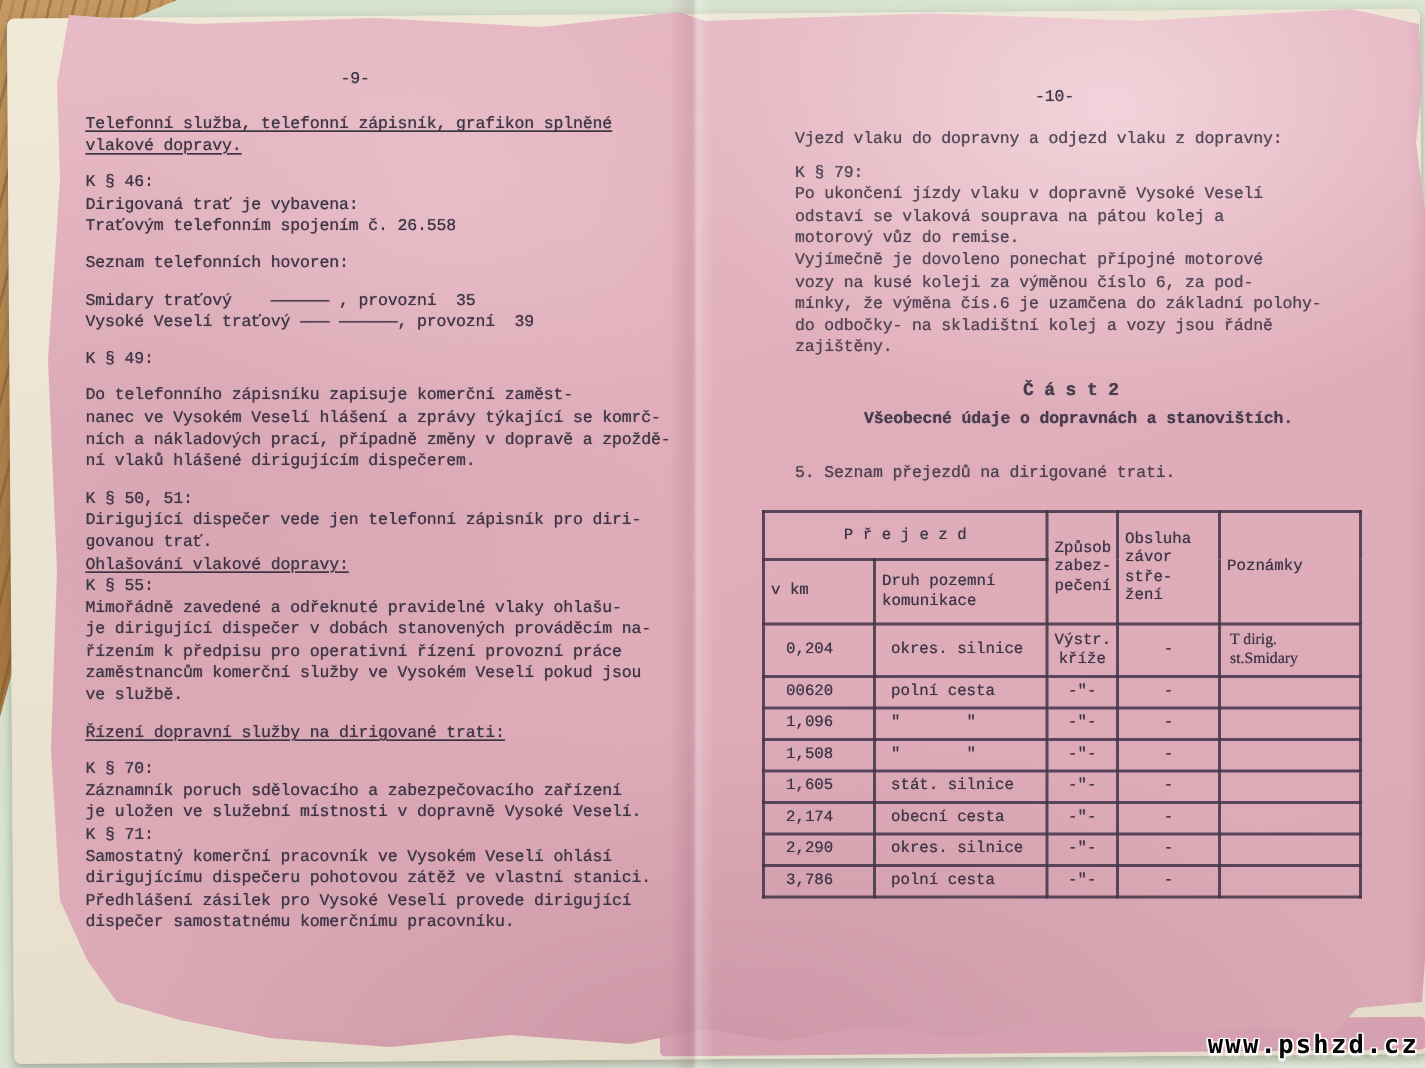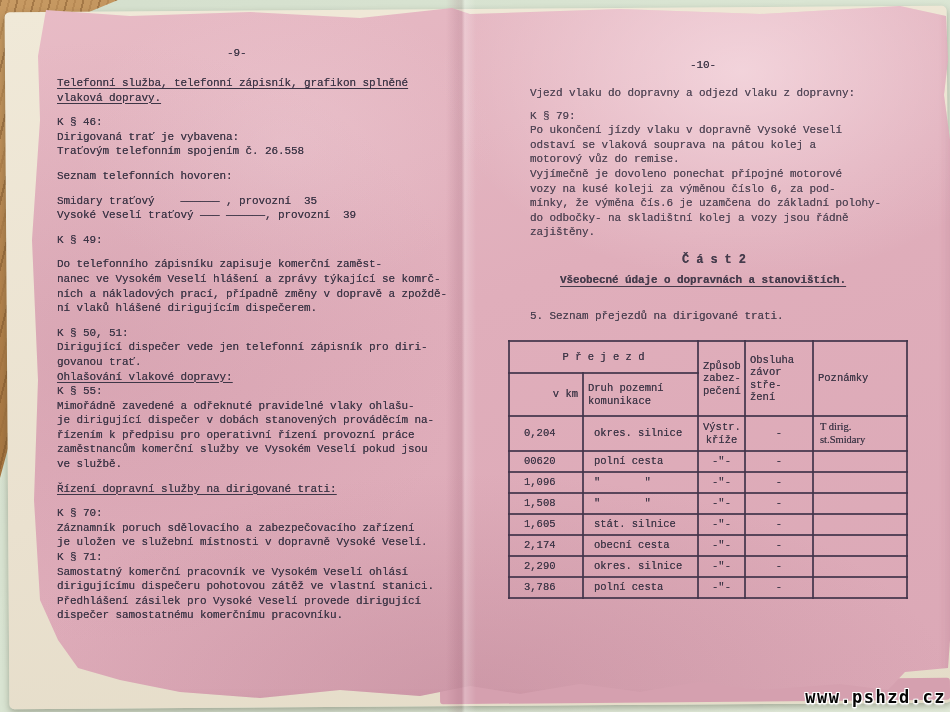--- a/index.html
+++ b/index.html
@@ -53,32 +53,32 @@
   .right-col{left:530px;top:58px;width:414px;}
   .pn{height:14px;line-height:14px;}
   .left-col .pn{padding-left:170px;}
   .right-col .pn{padding-left:160px;}
   .pn-gap-l{height:16px;} .pn-gap-r{height:14px;}
   .tline{line-height:14.6px;white-space:pre;}
   .underline{text-decoration:underline;text-decoration-thickness:1.2px;text-underline-offset:2px;}
   .gap{width:100%;}
   .right-col .tline{opacity:.88;}
   .part-title{margin-left:152px;margin-top:12px;line-height:16px;font-size:12px;font-weight:bold;opacity:.95;}
-  .part-sub{margin-left:30px;margin-top:5px;line-height:15px;font-weight:bold;
-    text-decoration:underline;text-decoration-thickness:1.4px;text-underline-offset:3px;opacity:.95;}
+  .part-sub{margin-left:46px;margin-top:5px;line-height:15px;font-weight:bold;
+    text-decoration-thickness:1.4px;text-underline-offset:3px;opacity:.95;}
   .list-item{margin-top:21px;line-height:14px;opacity:.9;}
   
   .tbl{position:absolute;left:508px;top:340px;width:398px;border-collapse:collapse;table-layout:fixed;
     color:#3e3647;font-size:10.5px;text-shadow:0 0 .5px rgba(62,54,71,.8);}
   .tbl th,.tbl td{border:2px solid rgba(66,52,74,.85);font-weight:normal;
     white-space:pre-line;padding:2px 4px;vertical-align:middle;line-height:12.5px;}
   .tbl thead tr.grp th{height:26px;}
   .tbl thead tr.sub th{height:37px;}
   .th-group{text-align:center;}
-  .th-km{text-align:right;}
+  .th-km{text-align:left;}
   .th-road{text-align:left;padding-left:8px;}
   .th-sec,.th-guard,.th-notes{vertical-align:top;text-align:left;padding-top:3px;}
   .th-notes{padding-left:12px;}
   .tbl td.c0{text-align:left;padding-left:14px;}
   .tbl td.c1{text-align:left;padding-left:10px;white-space:pre;}
   .tbl td.c2{text-align:center;}
   .tbl td.c3{text-align:center;}
   .tbl td.c4{text-align:left;padding-left:6px;font-family:Liberation Serif, serif;}
   .tbl tbody tr{height:21px;}
   .tbl tbody tr.tall{height:35px;}
@@ -95,21 +95,21 @@
   <div class="under"></div>
   <div class="under2"></div>
   <div class="sheet"></div>
   <div class="fold"></div>
 
   <div class="typed left-col">
     <div class="pn">-9-</div>
     <div class="gap pn-gap-l"></div>
     <div id="left-lines">
         <div class="tline underline">Telefonní služba, telefonní zápisník, grafikon splněné</div>
-        <div class="tline underline">vlaková dopravy.</div>
+        <div class="tline underline">vlakové dopravy.</div>
         <div class="gap" style="height: 10px;"></div>
         <div class="tline">K § 46:</div>
         <div class="tline">Dirigovaná trať je vybavena:</div>
         <div class="tline">Traťovým telefonním spojením č. 26.558</div>
         <div class="gap" style="height: 10px;"></div>
         <div class="tline">Seznam telefonních hovoren:</div>
         <div class="gap" style="height: 10px;"></div>
         <div class="tline">Smidary traťový    —————— , provozní  35</div>
         <div class="tline">Vysoké Veselí traťový ——— ——————, provozní  39</div>
         <div class="gap" style="height: 10px;"></div>

